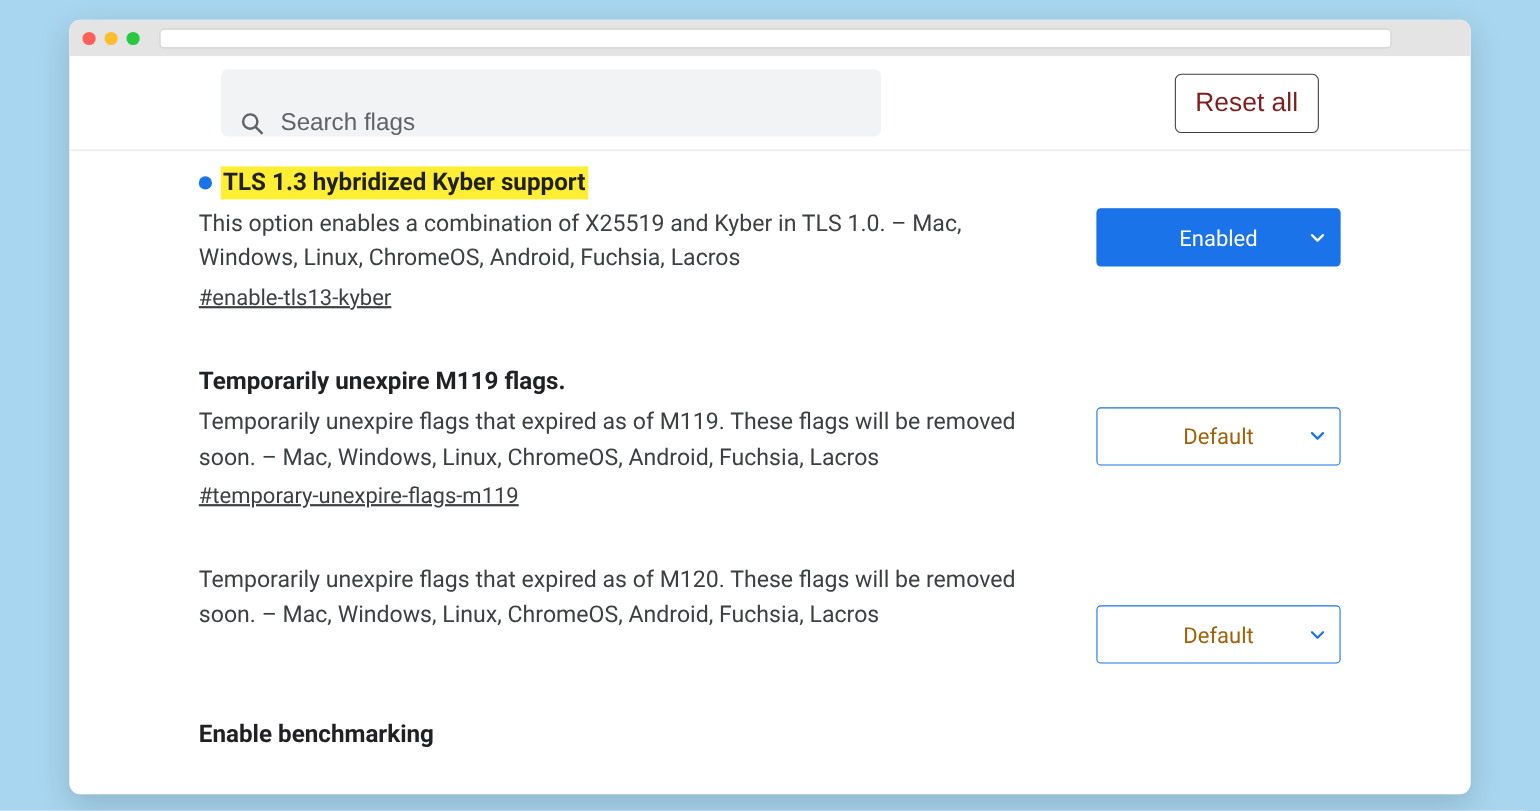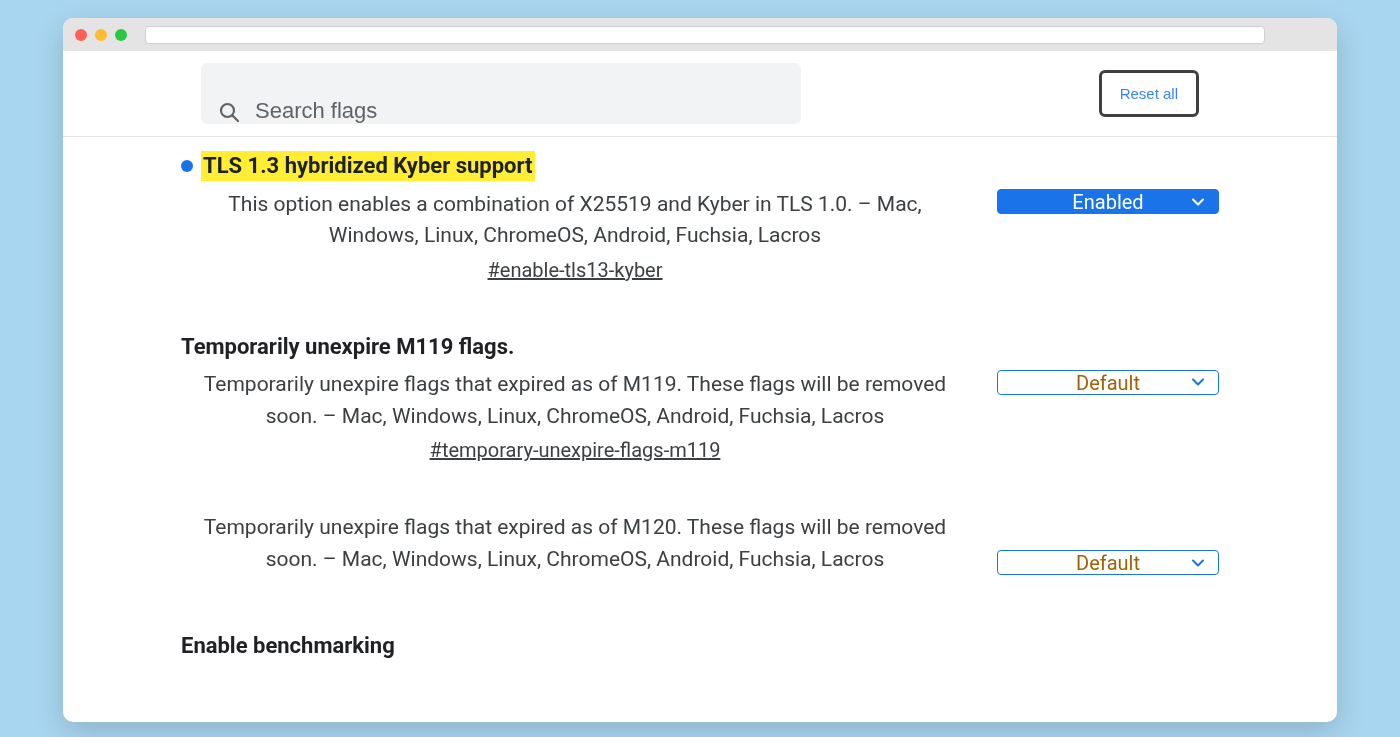--- a/index.html
+++ b/index.html
@@ -74,45 +74,45 @@
     background: transparent;
     font-size: 22px;
     color: #333;
     flex: 1;
   }
   .searchbox input::placeholder { color: #5f6368; }
 
   .spacer { flex: 1; }
 
   .reset-btn {
-    border: 3px solid #404040;
-    background: #fff;
-    color: #3b82f6;
-    font-size: 15px;
+    border: 1px solid #404040;
+    background: #fff;
+    color: #7f1d1d;
+    font-size: 24px;
     padding: 12px 18px;
     border-radius: 6px;
     cursor: pointer;
   }
 
   .content {
     height: 585px;
     overflow-y: auto;
     position: relative;
     padding-top: 14px;
   }
 
   .flag {
     padding: 0 118px 50px 118px;
     position: relative;
   }
   .flag-row {
     display: flex;
     align-items: flex-start;
   }
-  .flag-text { flex: 1; padding-right: 28px; text-align: center; }
+  .flag-text { flex: 1; padding-right: 28px; }
 
   .flag-title-line {
     display: flex;
     align-items: center;
     gap: 8px;
     margin-bottom: 8px;
   }
   .dot {
     width: 12px; height: 12px;
     border-radius: 50%;
@@ -143,25 +143,25 @@
 
   .select-wrap {
     width: 222px;
     flex-shrink: 0;
     margin-top: 38px;
   }
   .first .select-wrap { margin-top: 38px; }
 
   .select {
     width: 100%;
-    height: 25px;
+    height: 53px;
     border-radius: 4px;
     font-size: 20px;
     display: flex;
-    align-items: flex-start;
+    align-items: center;
     justify-content: center;
     position: relative;
     cursor: pointer;
     user-select: none;
   }
   .select .chev {
     position: absolute;
     right: 12px;
     top: 50%;
     transform: translateY(-50%);

